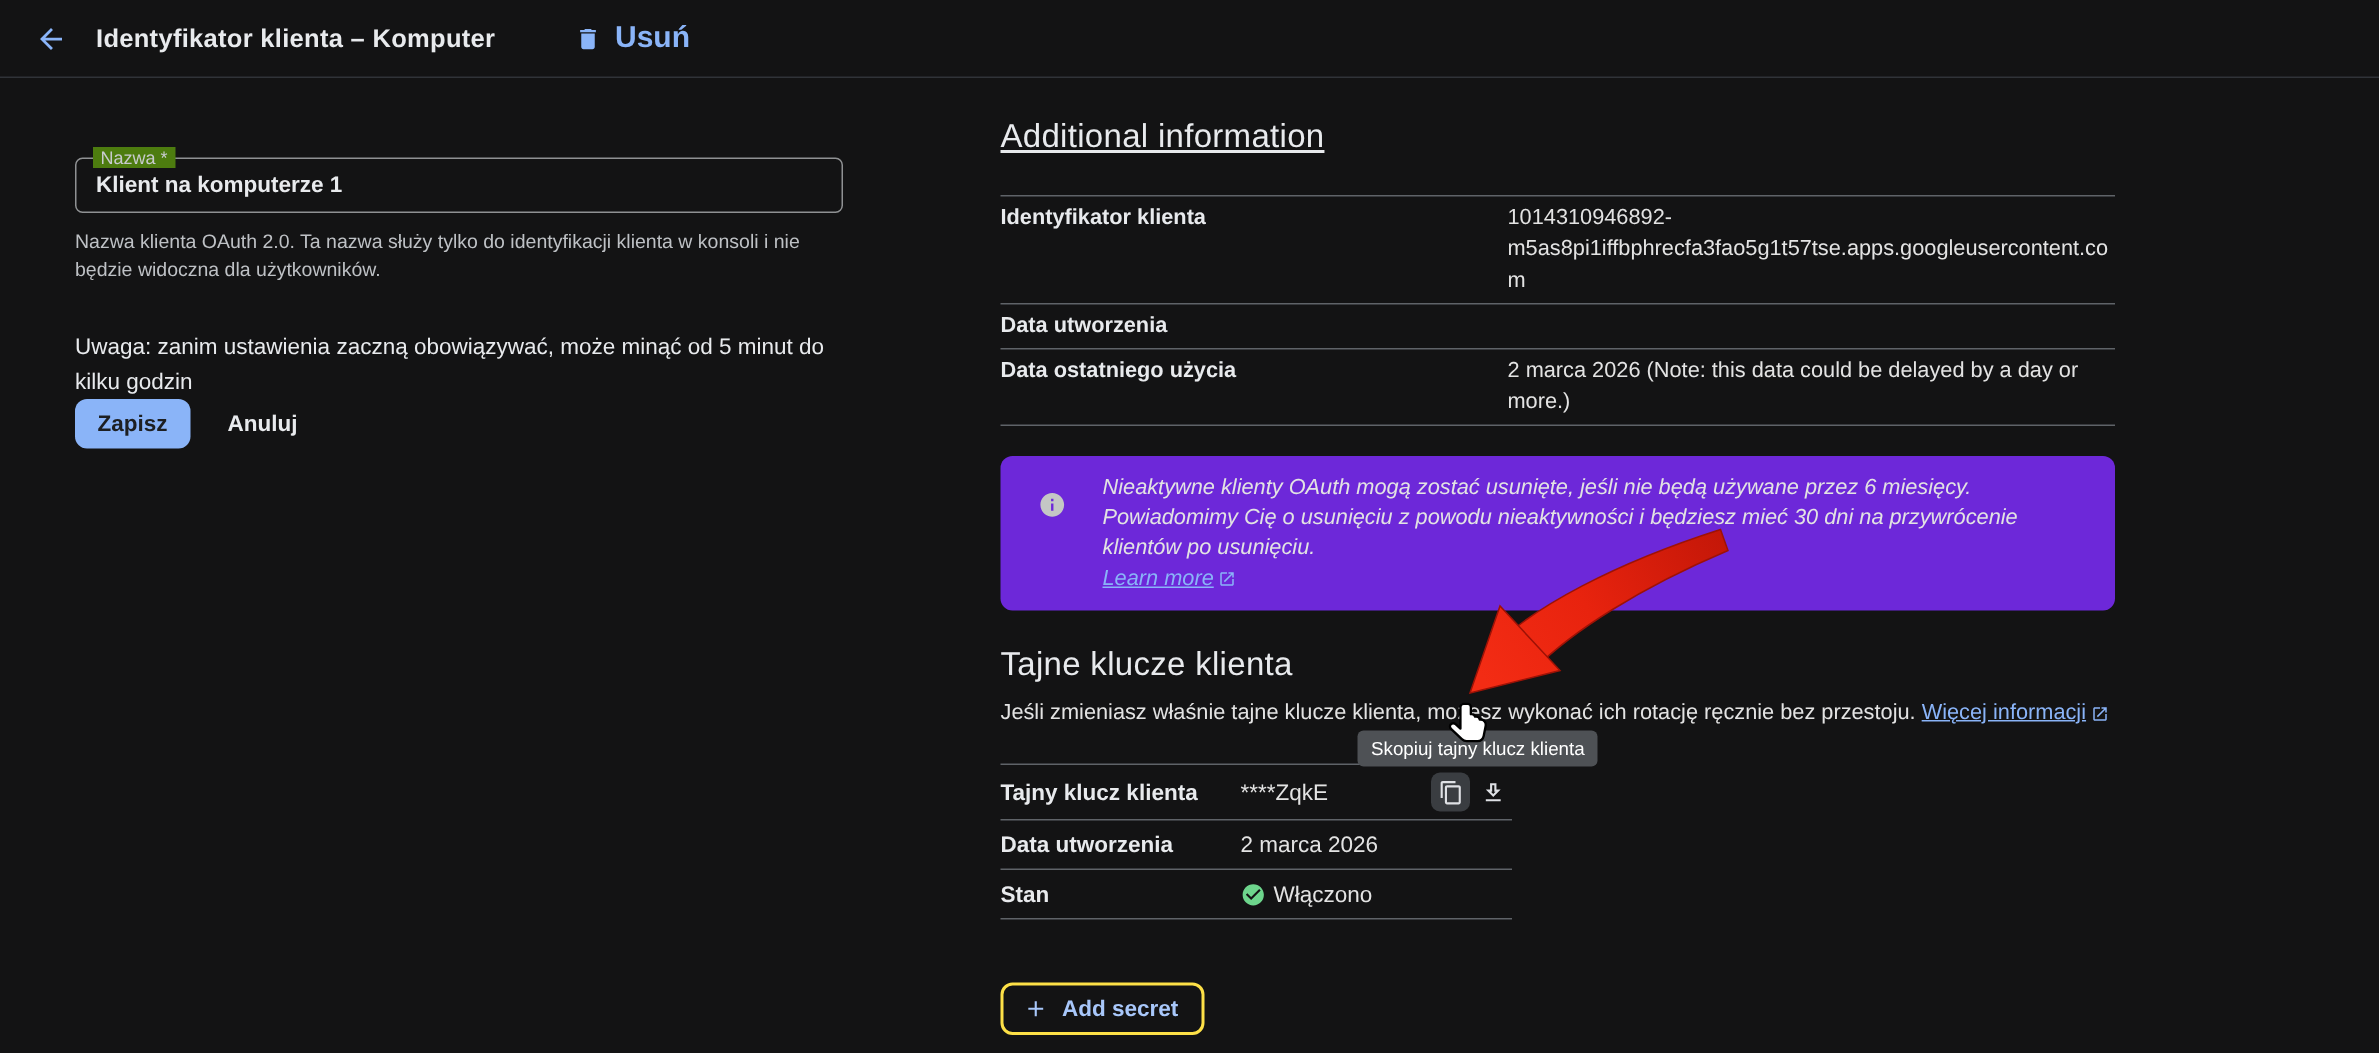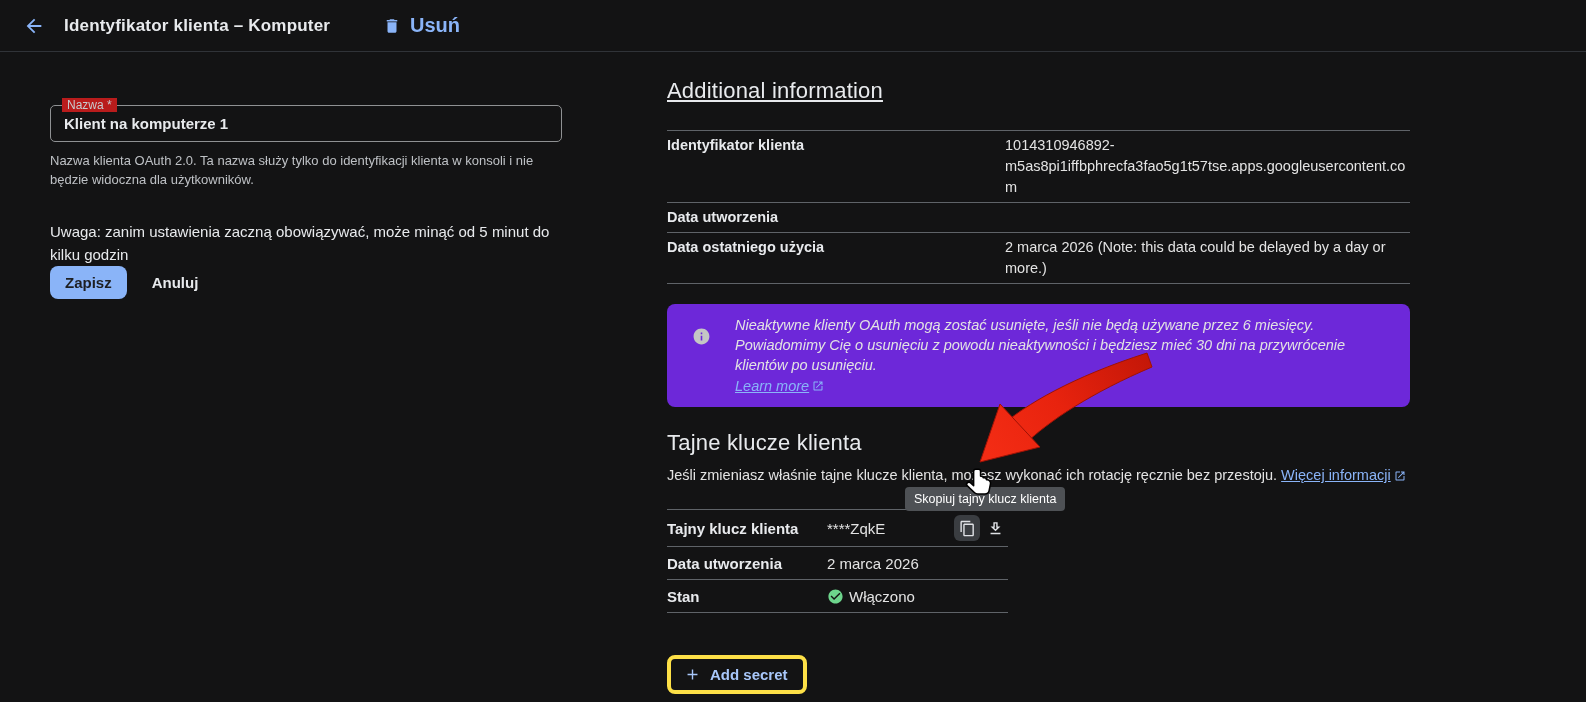--- a/index.html
+++ b/index.html
@@ -20,21 +20,21 @@
     border-bottom:1px solid #303338;
     background:#131314;
   }
   .back-btn { margin-left:21px; width:26px; height:26px; color:#8ab4f8; cursor:pointer; background:none; border:none; display:flex; align-items:center; justify-content:center; }
   .page-title { position:absolute; left:64px; font-size:17px; font-weight:bold; letter-spacing:.2px; color:#e8eaed; }
   .delete-btn { position:absolute; left:383px; display:flex; align-items:center; gap:9px; background:none; border:none; color:#8ab4f8; font-family:inherit; font-size:20px; font-weight:bold; cursor:pointer; }
 
   
   .left-col { position:absolute; left:50px; top:52px; width:512px; }
   .field { position:relative; margin-top:53px; height:37px; border:1px solid #8f9193; border-radius:5px; }
-  .field-label { position:absolute; top:-8px; left:11px; background:#b91c1c; padding:0 5px; font-size:12px; color:#c8cbce; }
+  .field-label { position:absolute; top:-8px; left:11px; background:#4d7c0f; padding:0 5px; font-size:12px; color:#c8cbce; }
   .field-input { width:100%; height:100%; background:transparent; border:none; outline:none; color:#e8eaed; font-size:15px; font-weight:bold; padding:0 13px; font-family:inherit; }
   .helper { margin-top:9px; font-size:13px; line-height:19px; color:#bec1c5; width:502px; }
   .notice { margin-top:31px; font-size:15px; line-height:23px; color:#e8eaed; width:532px; }
   .actions { margin-top:0; display:flex; align-items:center; }
   .save-btn { background:#8ab4f8; color:#1d1f22; border:none; border-radius:8px; padding:8px 15px; font-size:15px; font-weight:bold; font-family:inherit; cursor:pointer; }
   .cancel-btn { background:none; border:none; color:#e8eaed; font-size:15px; font-weight:bold; font-family:inherit; margin-left:25px; cursor:pointer; }
 
   
   .right-col { position:absolute; left:667px; top:52px; width:743px; }
   .section-title { font-weight:normal; font-size:22px; color:#e8eaed; letter-spacing:.2px; }
@@ -56,21 +56,21 @@
   .secrets-table { margin-top:23px; width:341px; border-bottom:1px solid #5f6368; }
   .secret-row { display:flex; align-items:center; border-top:1px solid #5f6368; padding:5px 0; font-size:15px; min-height:33px; }
   .secret-label { width:160px; flex-shrink:0; font-weight:bold; }
   .secret-value { color:#e3e3e3; }
   .row-icons { margin-left:auto; display:flex; align-items:center; gap:2px; }
   .icon-btn { width:26px; height:26px; display:flex; align-items:center; justify-content:center; border-radius:6px; background:none; border:none; color:#dfe1e5; cursor:pointer; }
   .icon-btn.hovered { background:#3a3d41; }
   .status { display:flex; align-items:center; gap:5px; }
   .check { color:#6dd58c; }
 
-  .add-secret { margin-top:42px; display:inline-flex; align-items:center; gap:9px; border:4px solid #fde047; border-radius:8px; background:none; color:#a8c7fa; font-size:15px; font-weight:bold; font-family:inherit; padding:7px 15px 7px 13px; cursor:pointer; }
+  .add-secret { margin-top:42px; display:inline-flex; align-items:center; gap:9px; border:2px solid #fde047; border-radius:8px; background:none; color:#a8c7fa; font-size:15px; font-weight:bold; font-family:inherit; padding:7px 15px 7px 13px; cursor:pointer; }
 
   
   .tooltip { position:absolute; left:905px; top:487px; z-index:5; background:#4e5155; color:#ffffff; font-size:12.5px; padding:5px 9px; border-radius:4px; white-space:nowrap; }
   .annot-arrow { position:absolute; left:0; top:0; width:1586px; height:702px; z-index:6; pointer-events:none; }
   .cursor-hand { position:absolute; left:963px; top:466px; z-index:7; pointer-events:none; }
 </style>
 </head>
 <body>
 
 <div class="header">

